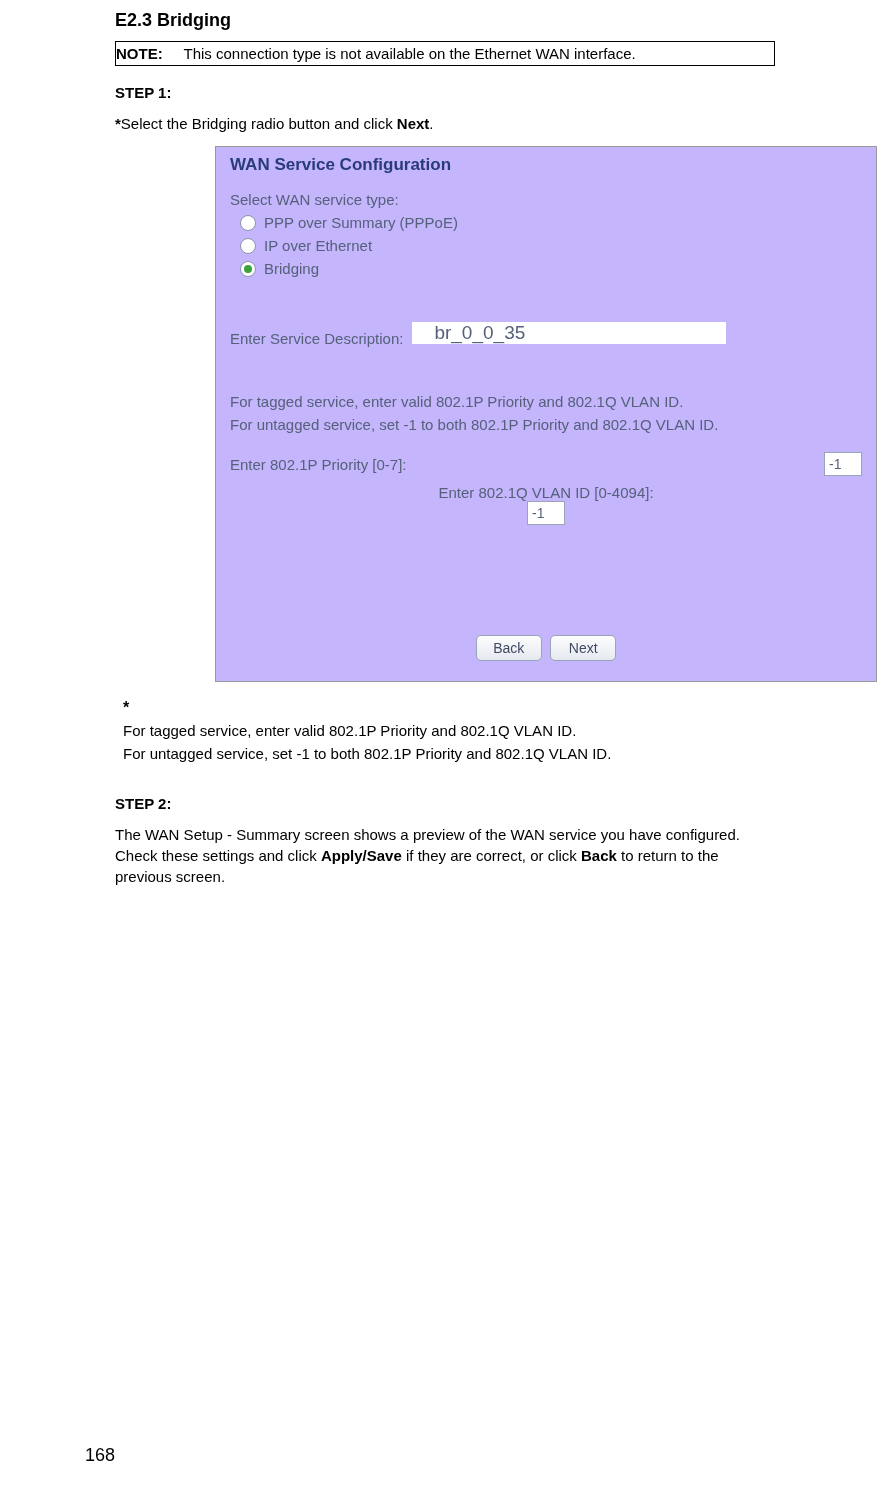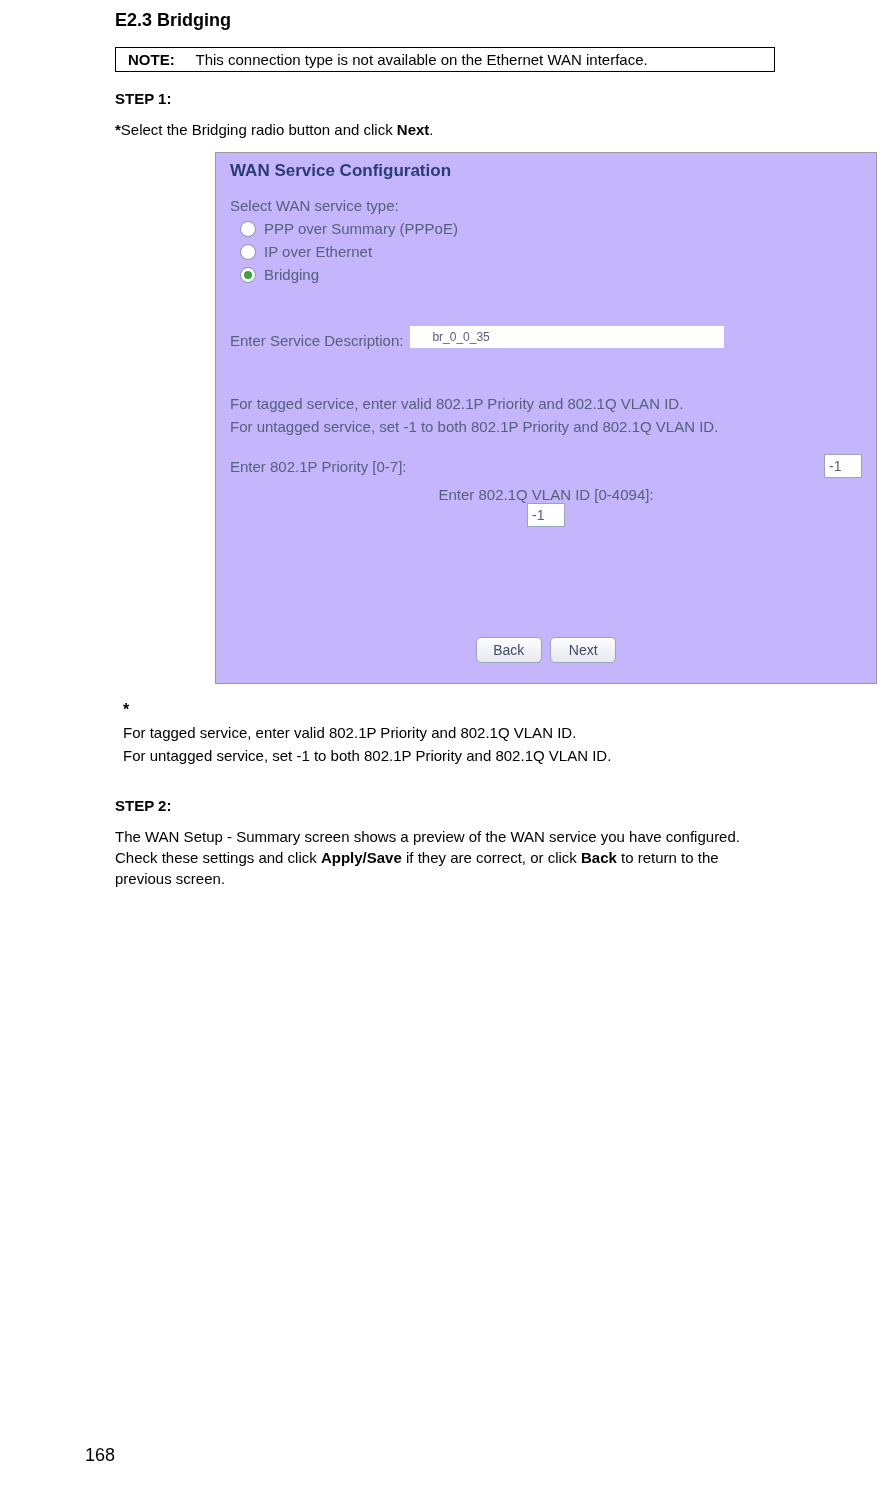--- a/index.html
+++ b/index.html
@@ -17,22 +17,22 @@
     padding: 10px 30px 0 30px;
     box-sizing: border-box;
   }
   .section-title {
     font-weight: bold;
     font-size: 18px;
     margin: 0 0 10px 0;
   }
   .note-box {
     border: 1px solid #000;
-    padding: 3px 12px;
-    margin: 16px 0 18px 0;
+    padding: 3px 0;
+    margin: 10px 0 18px 0;
     font-size: 15px;
   }
   .note-label { font-weight: bold; }
   .step-row {
     display: flex;
     gap: 12px;
     font-size: 15px;
     margin-bottom: 12px;
     flex-direction: column;
   }
@@ -90,26 +90,26 @@
   }
   .desc-row {
     display: flex;
     align-items: flex-end;
     gap: 6px;
     margin-top: 42px;
     font-size: 15px;
   }
   .desc-input {
     font-family: Verdana, sans-serif;
-    font-size: 12px;
+    font-size: 19px;
     color: #55617a;
     width: 270px;
     height: 20px;
     padding: 1px 22px;
-    border: 1px solid #c4b5fd;
+    border: 3px solid #c4b5fd;
     background: #fff;
   }
   .tag-text {
     margin-top: 44px;
     font-size: 15px;
     line-height: 1.5;
   }
   .kv-row {
     display: flex;
     align-items: center;

